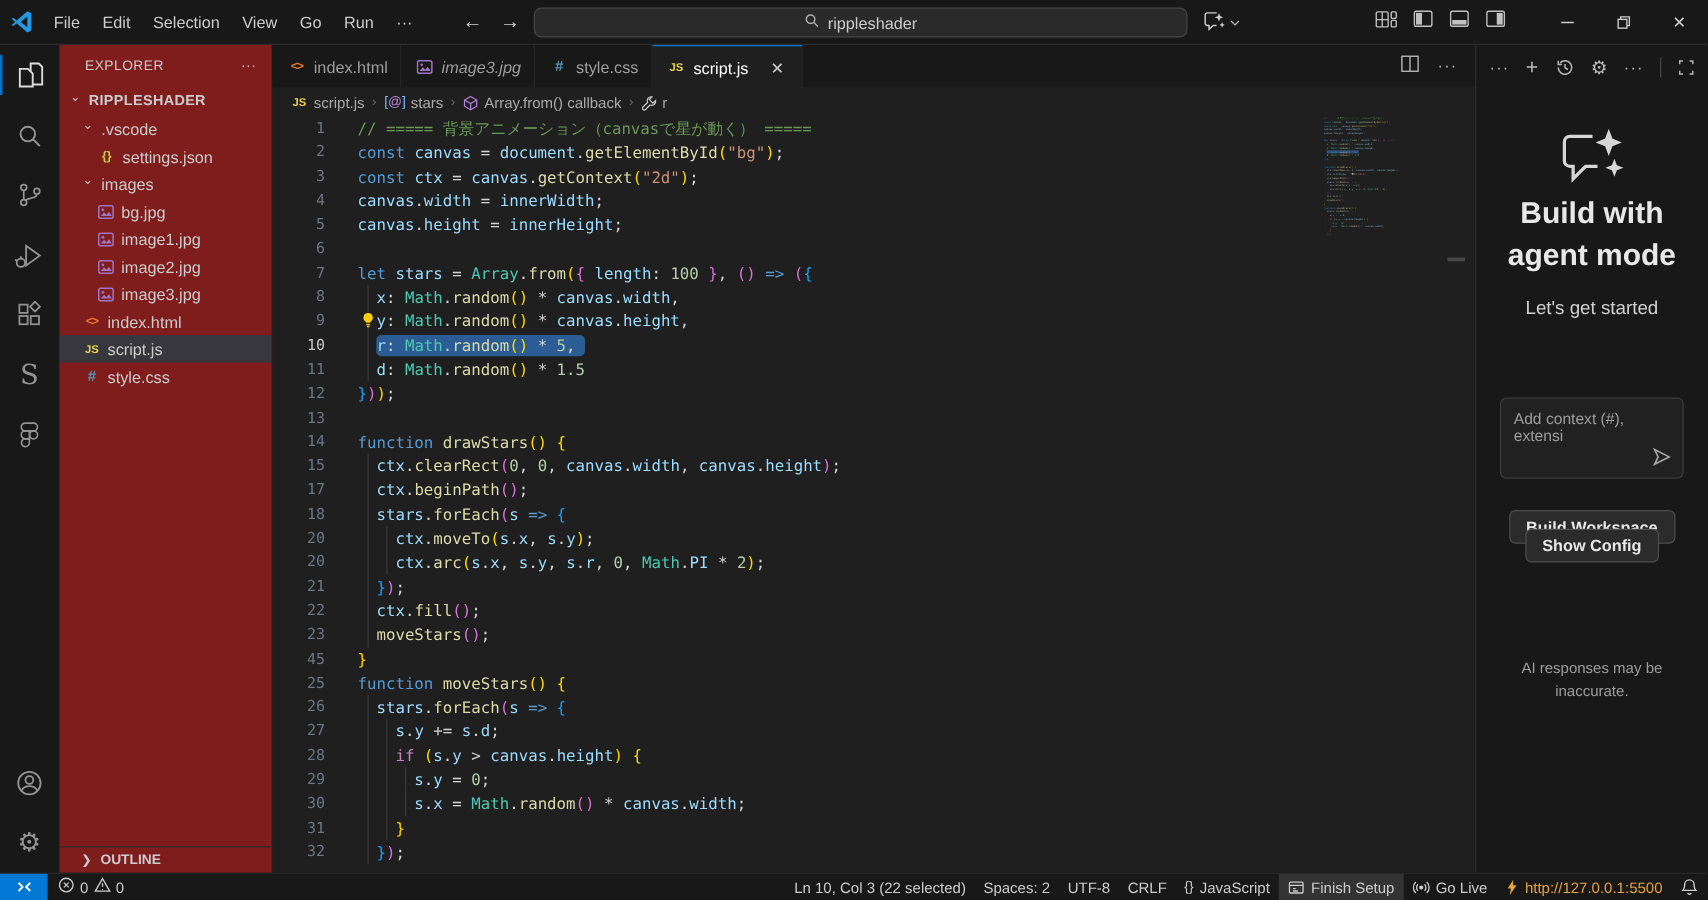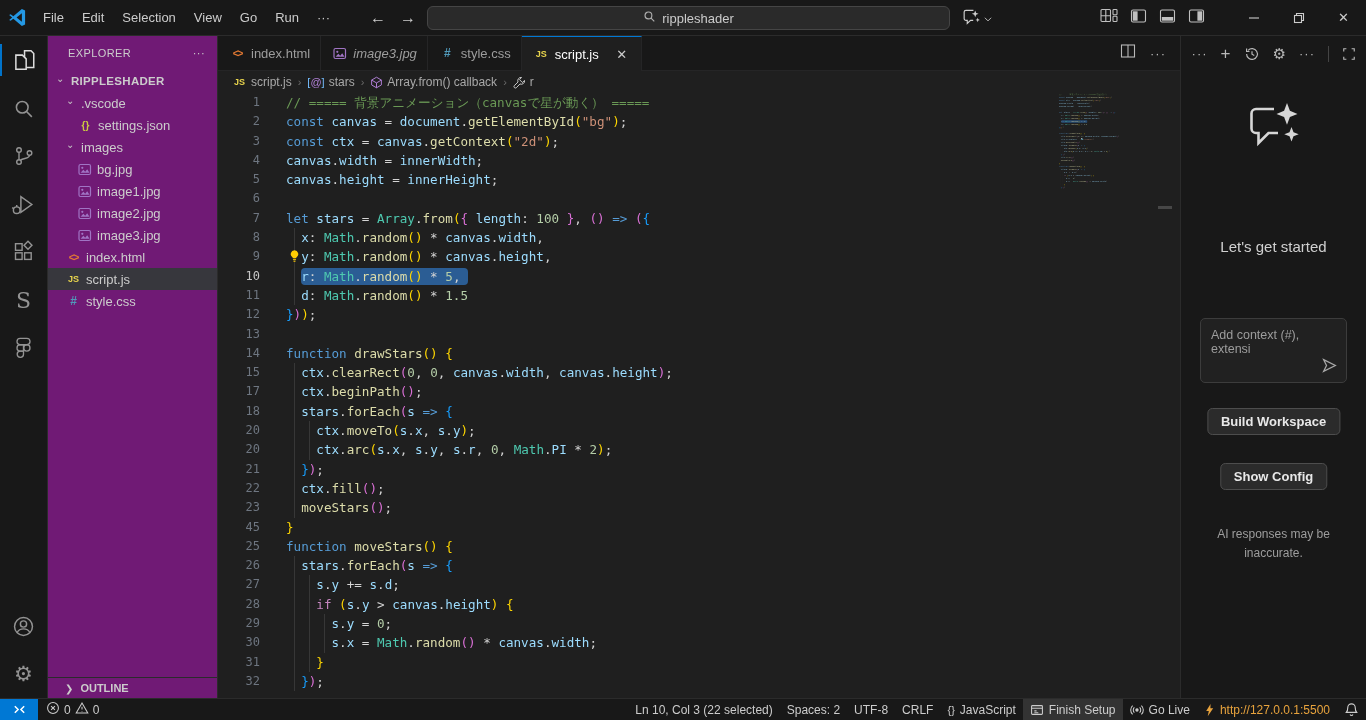--- a/index.html
+++ b/index.html
@@ -17,21 +17,21 @@
   .copilot-tb { position:absolute; left:962px; top:8px; display:flex; align-items:center; gap:2px; }
   .tb-right { position:absolute; right:0; top:0; height:35px; display:flex; align-items:center; }
   .layout-icons { display:flex; gap:12px; margin-right:26px; align-items:center; }
   .win-btn { width:45px; height:35px; display:flex; align-items:center; justify-content:center; font-size:13px; color:#cccccc; }
   .main { display:flex; height:662px; }
   .activitybar { width:48px; background:#181818; border-right:1px solid #2b2b2b;
     display:flex; flex-direction:column; align-items:stretch; }
   .ab-item { height:48px; display:flex; align-items:center; justify-content:center; position:relative; opacity:.95; }
   .ab-item.active::before { content:""; position:absolute; left:0; top:8px; bottom:8px; width:2px; background:#0078d4; }
   .ab-spacer { flex:1; }
-  .sidebar { width:170px; background:#701a75; border-right:1px solid #2b2b2b; display:flex; flex-direction:column; }
+  .sidebar { width:170px; background:#7f1d1d; border-right:1px solid #2b2b2b; display:flex; flex-direction:column; }
   .sb-header { height:34px; display:flex; align-items:center; justify-content:space-between; padding:0 12px 0 20px;
     font-size:11px; letter-spacing:.4px; color:#cccccc; }
   .tree { flex:1; overflow:hidden; }
   .tree-row { height:22px; display:flex; align-items:center; font-size:13px; color:#cccccc; gap:5px; }
   .tree-row.selected { background:#37373d; }
   .tree-row .chev { color:#c5c5c5; font-size:10px; width:10px; }
   .outline-row { height:21px; border-top:1px solid #2b2b2b; display:flex; align-items:center; gap:7px;
     padding-left:17px; font-size:11px; font-weight:bold; color:#cccccc; }
   .editor-group { width:962px; display:flex; flex-direction:column; background:#1f1f1f; }
   .tabbar { height:35px; background:#181818; display:flex; border-bottom:1px solid #252526; }
@@ -652,29 +652,30 @@
           </svg>
         </span>
       </div>
     <div class="chat-icon">
       <svg width="54" height="48" viewBox="0 0 54 48" fill="none" stroke="#d6d6d6" stroke-width="2.6">
           <path d="M27 7H9a4.5 4.5 0 0 0-4.5 4.5v15A4.5 4.5 0 0 0 9 31h2.5v10l10-10h9.5"></path>
           <path d="M40 1l2.9 7.8L50.5 12l-7.6 2.9L40 22.7l-2.9-7.8-7.6-2.9 7.6-3.2z" fill="#d6d6d6" stroke="none"></path>
           <path d="M44.5 25l2 5.2 5.2 2-5.2 2-2 5.2-2-5.2-5.2-2 5.2-2z" fill="#d6d6d6" stroke="none"></path>
         </svg>
     </div>
+    <div class="chat-title">Build with agent mode</div>
     <div class="chat-sub">Let's get started</div>
     <div class="chat-input">
       <span>Add context (#), extensi</span>
       <span class="send"><svg width="17" height="17" viewBox="0 0 16 16" fill="none" stroke="#a8a8a8" stroke-width="1.2">
             <path d="M2.5 2.5 13.5 8 2.5 13.5 5.2 8z"></path>
           </svg></span>
     </div>
     <div class="chat-btn" style="top:372px;">Build Workspace</div>
-    <div class="chat-btn" style="top:427px;text-align:center;">Show Config</div>
+    <div class="chat-btn" style="top:387px;text-align:center;">Show Config</div>
     <div class="chat-disclaimer">AI responses may be inaccurate.</div>
   </div>
 </div>
 
 <div class="statusbar">
   <div class="remote">
     <svg width="15" height="15" viewBox="0 0 16 16" fill="none" stroke="#ffffff" stroke-width="1.6">
         <path d="M3 4.5 6.5 8 3 11.5M13 4.5 9.5 8l3.5 3.5"></path>
       </svg>
   </div>

